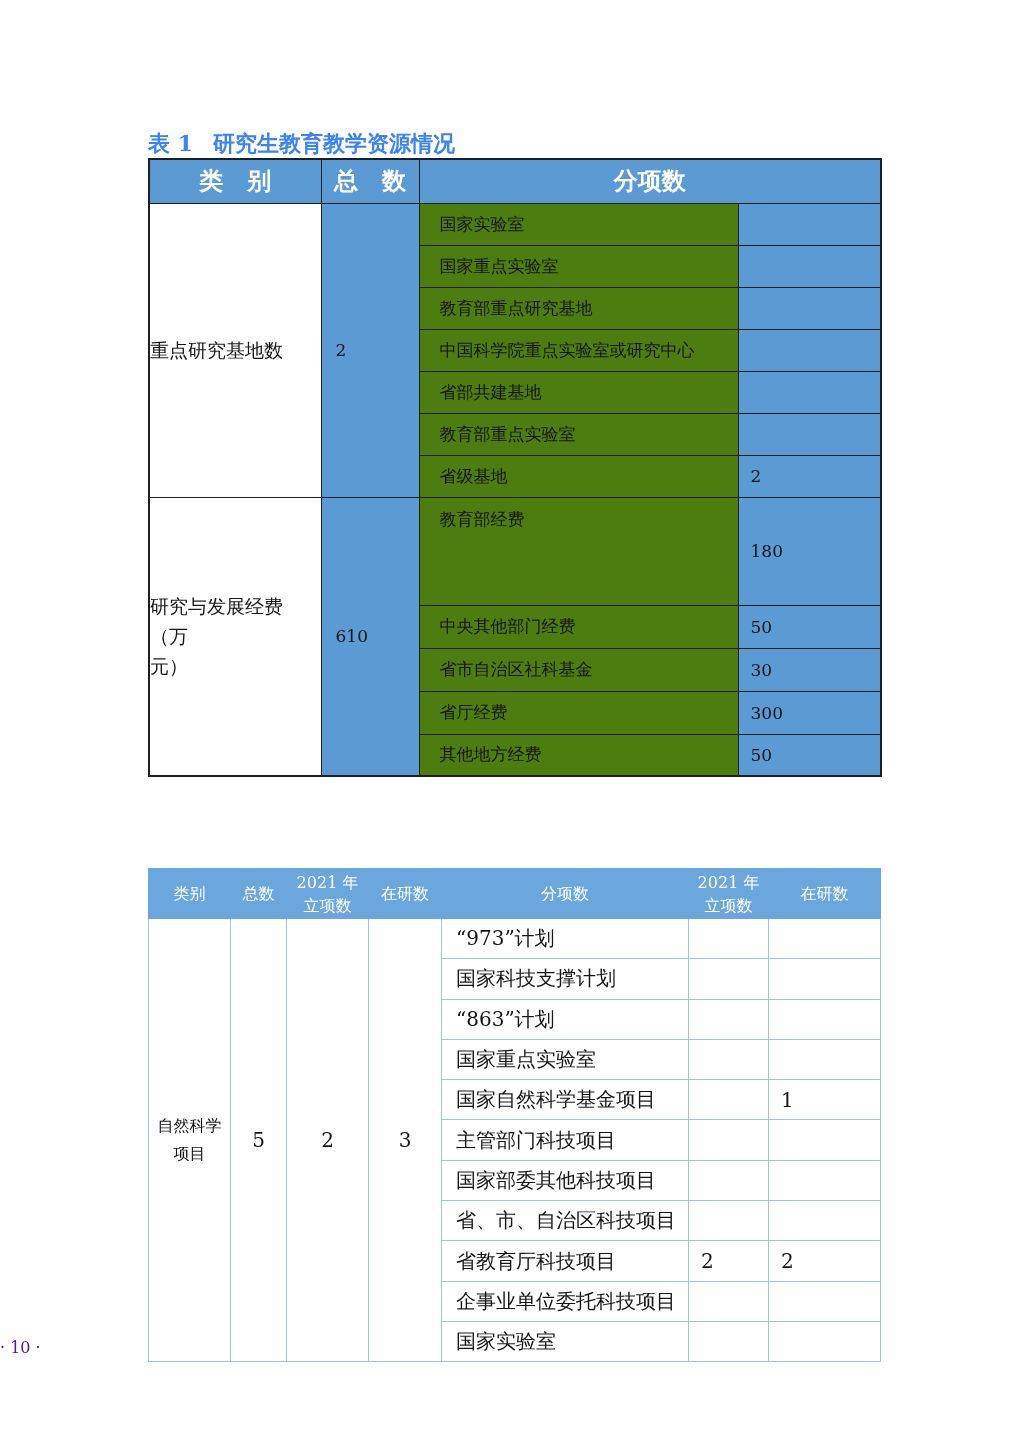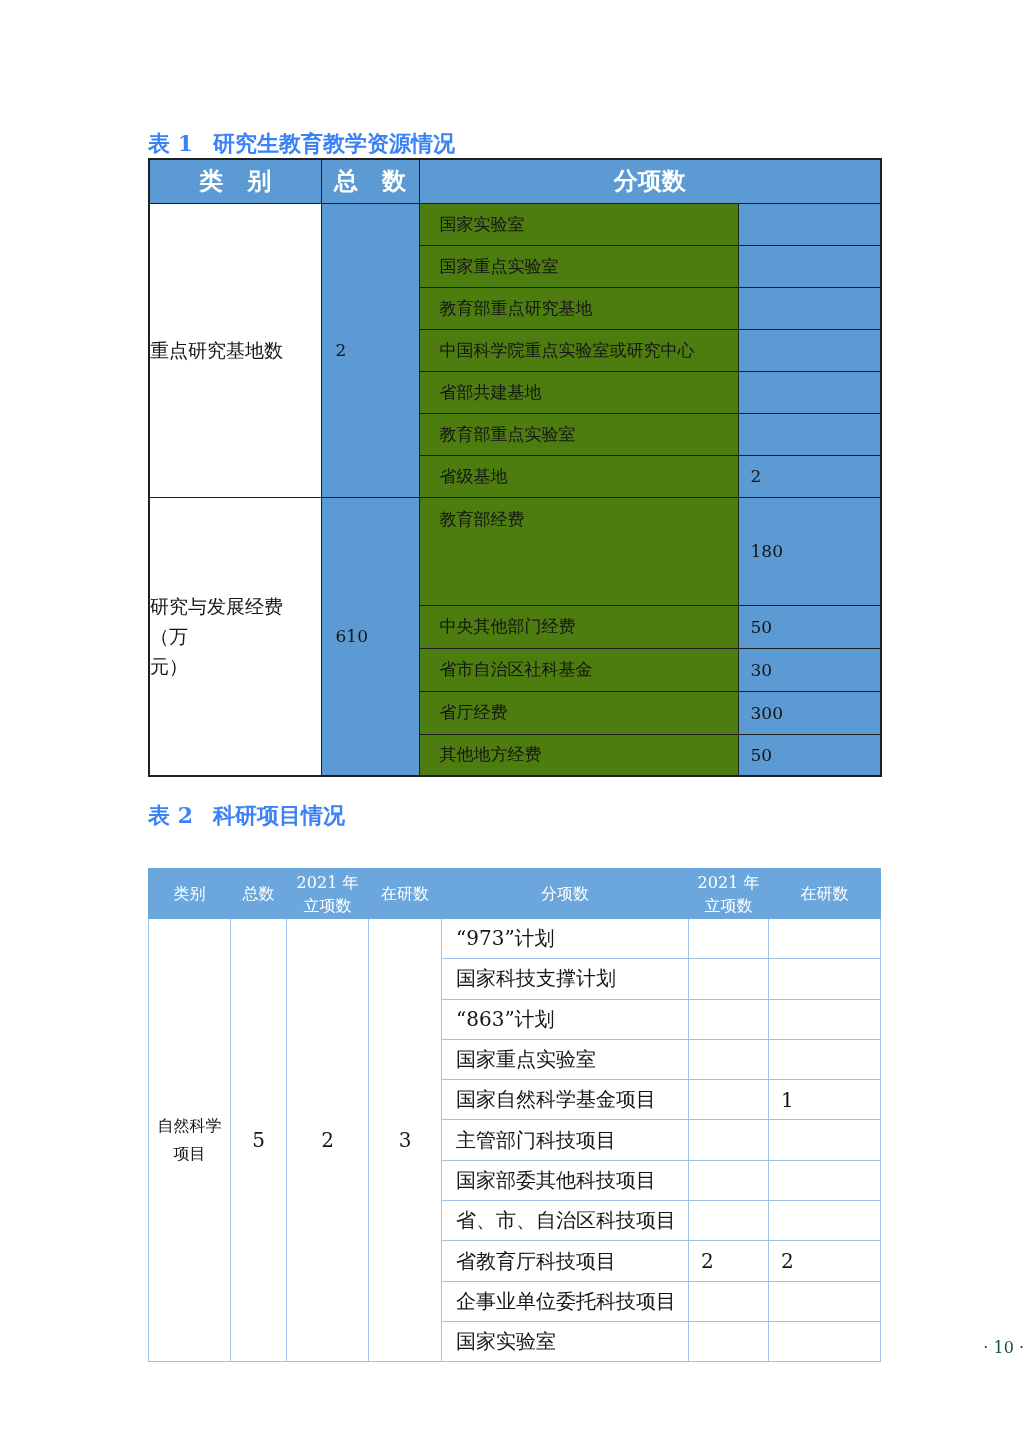--- a/index.html
+++ b/index.html
@@ -48,21 +48,21 @@
     background:#6ba7dd; border-color:#6ba7dd; color:#ffffff;
     text-align:center; vertical-align:middle; line-height:23px; font-size:16px;
   }
   #t2 td.cat { text-align:center; vertical-align:middle; font-size:16px; line-height:28px; }
   #t2 td.mnum { text-align:center; vertical-align:middle; }
   #t2 td.item { padding-left:14px; vertical-align:middle; }
   #t2 td.val { padding-left:12px; vertical-align:middle; }
 
   .footer {
     position:absolute; left:0; top:1338px; width:1024px;
-    text-align:right; font-size:16px; color:#14532d;
+    text-align:left; font-size:16px; color:#4c1d95;
   }
 </style>
 </head>
 <body>
 
 <div class="page">
 
   <div class="tbl-title" id="t1-title"><span>表 1</span><span class="gap"></span><span>研究生教育教学资源情况</span></div>
 
   <table id="t1">
@@ -129,21 +129,20 @@
       <td class="item">省厅经费</td>
       <td class="val">300</td>
     </tr>
     <tr style="height:42px">
       <td class="item">其他地方经费</td>
       <td class="val">50</td>
     </tr>
   </tbody>
     </table>
 
-  <div class="tbl-title" id="t2-title"><span>表 2</span><span class="gap"></span><span>科研项目情况</span></div>
 
   <table id="t2">
     <colgroup>
       <col style="width:82px">
         <col style="width:56px">
         <col style="width:82px">
         <col style="width:73px">
         <col style="width:247px">
         <col style="width:80px">
         <col style="width:112px">

